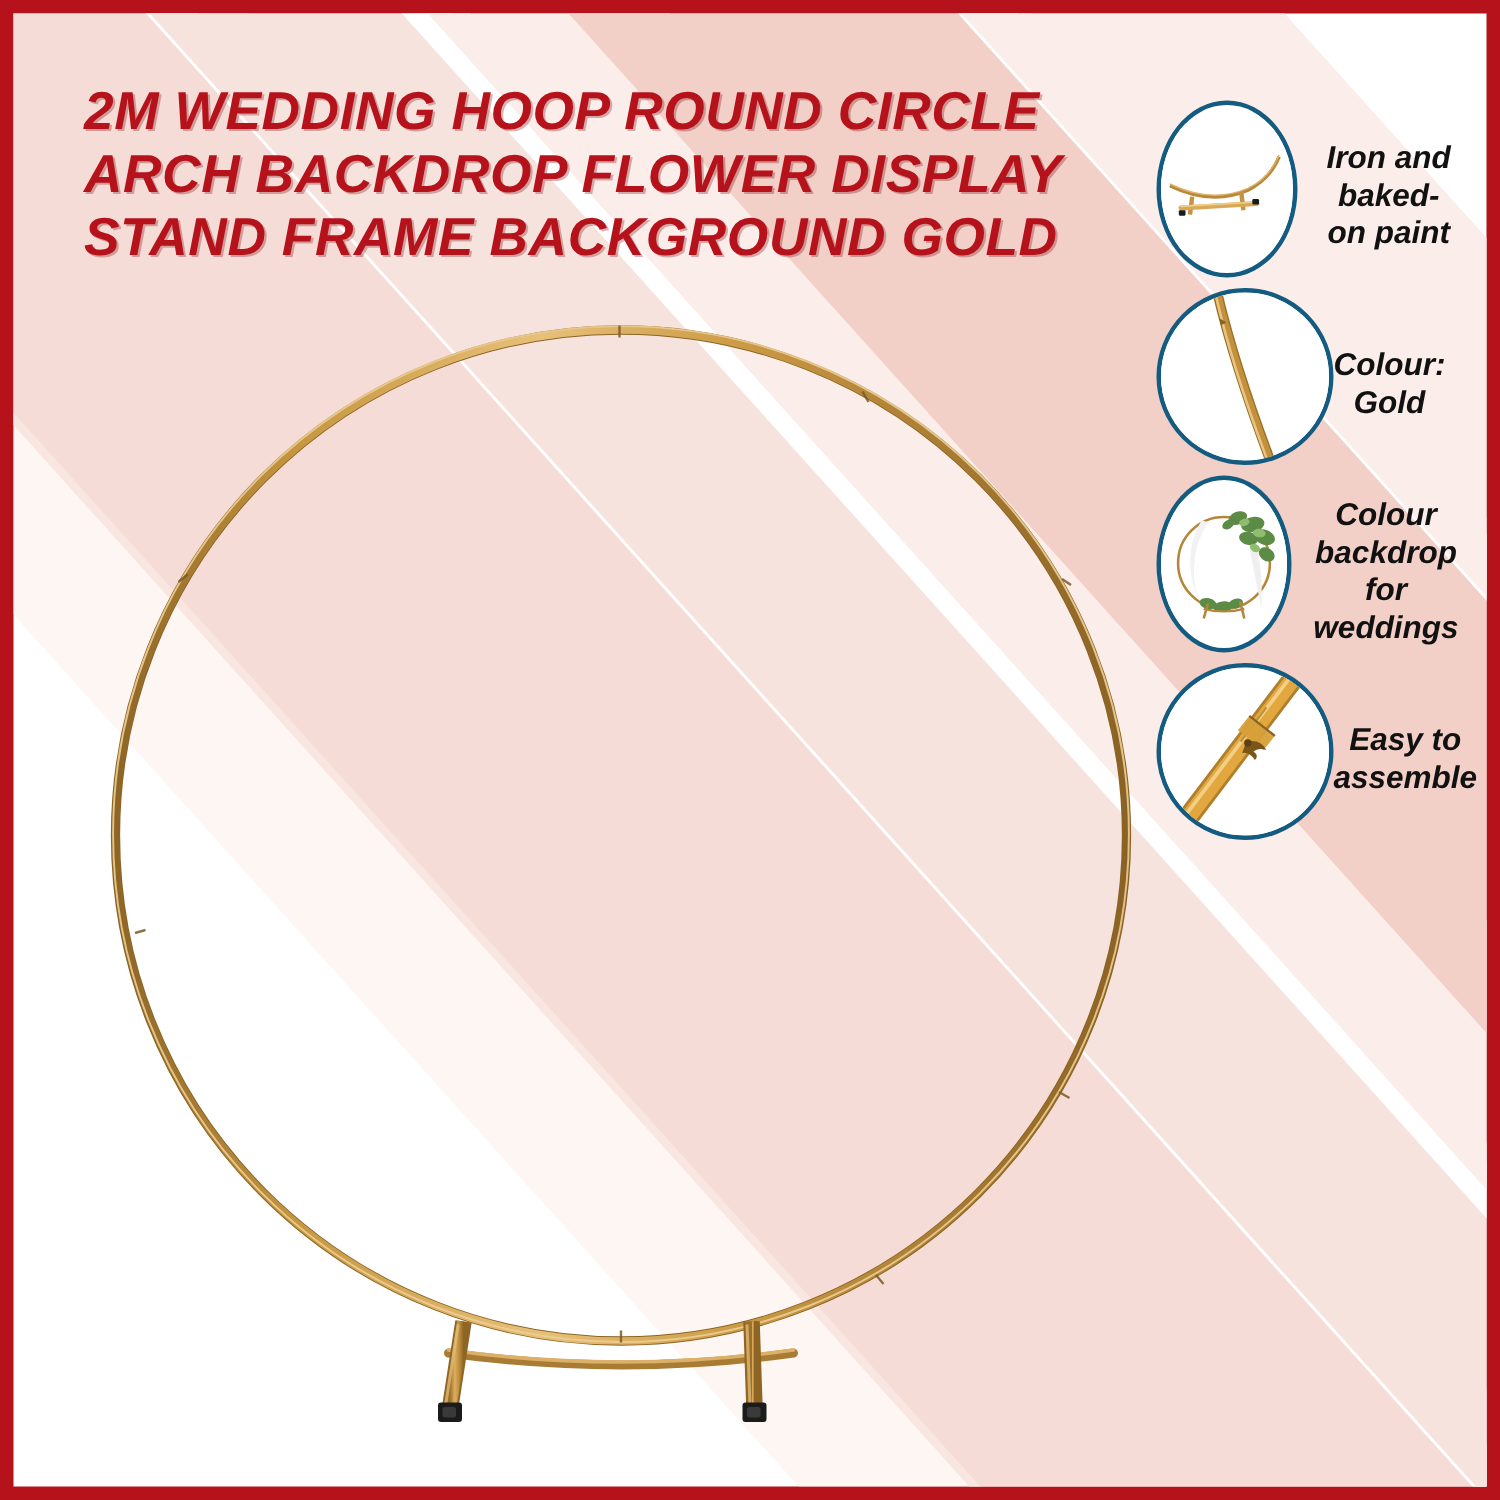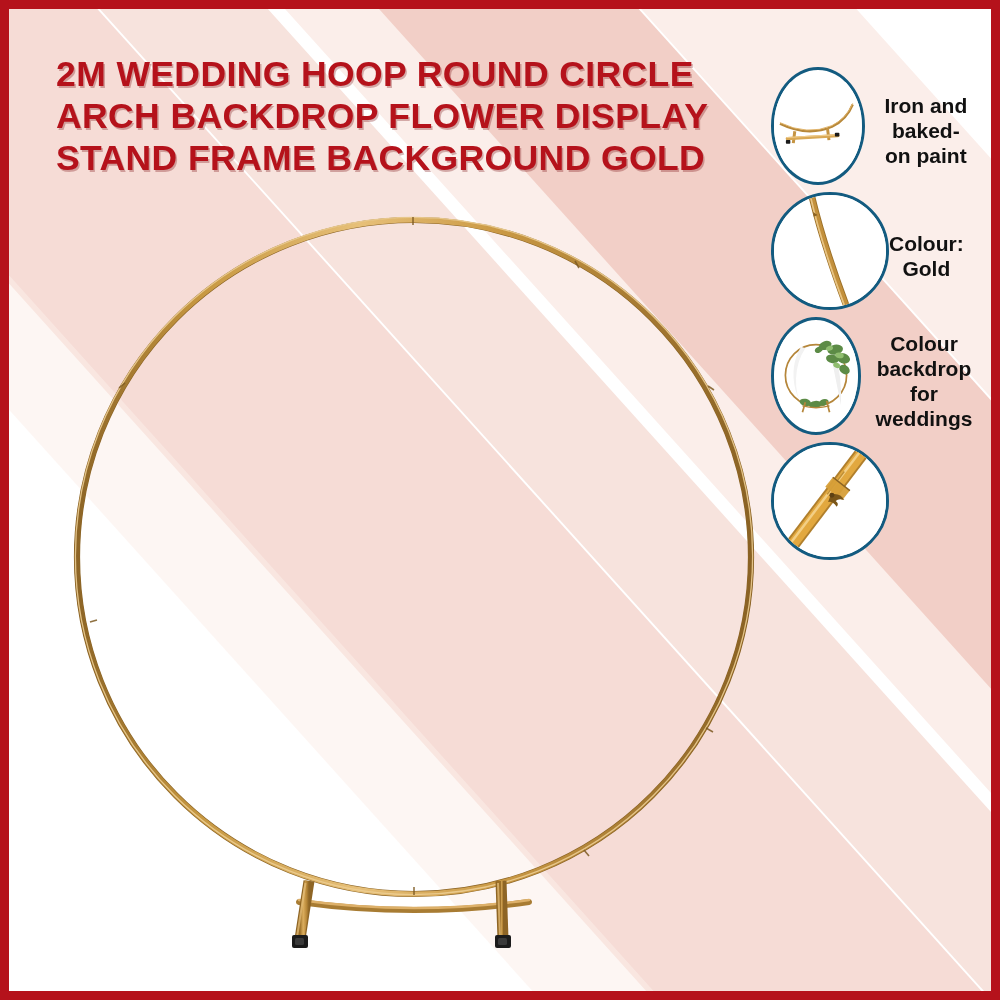--- a/index.html
+++ b/index.html
@@ -32,20 +32,21 @@
   .band.b2 { background: #f7e3dd; }
   .band.b3 { background: #fbeeea; }
   .band.b4 { background: #ffffff; }
   .band.b5 { background: #f2cfc7; }
 
   .content {
     position: relative;
     z-index: 2;
     width: 100%;
     height: 100%;
+    font-style: italic;
   }
 
   
   .title {
     position: absolute;
     left: 47px;
     top: 44px;
     width: 700px;
     color: #B5121B;
     font-size: 35.5px;
@@ -271,17 +272,19 @@
             <path d="M 99 -4 L 11 112" stroke="#f3cf85" stroke-width="2.6"></path>
             <path d="M 74 28 L 56 52" stroke="#c08f34" stroke-width="1.6"></path>
 
             <path d="M 62 34 L 80 48 L 72 58 L 54 44 Z" fill="#d79f38" opacity=".95"></path>
             <path d="M 62 34 L 80 48" stroke="#8b6324" stroke-width="1.6"></path>
 
             <path d="M 60 52 q 10 -2 14 6 q -6 -2 -9 1 q 4 3 1 6 q -4 -6 -9 -5 z" fill="#7a5619"></path>
             <circle cx="61" cy="53" r="2.6" fill="#5d4114"></circle>
           </svg>
         </div>
+        <div class="feature-label">Easy to
+assemble</div>
       </div>
 
     </div>
   </div>
 </div>
 
 </body></html>

